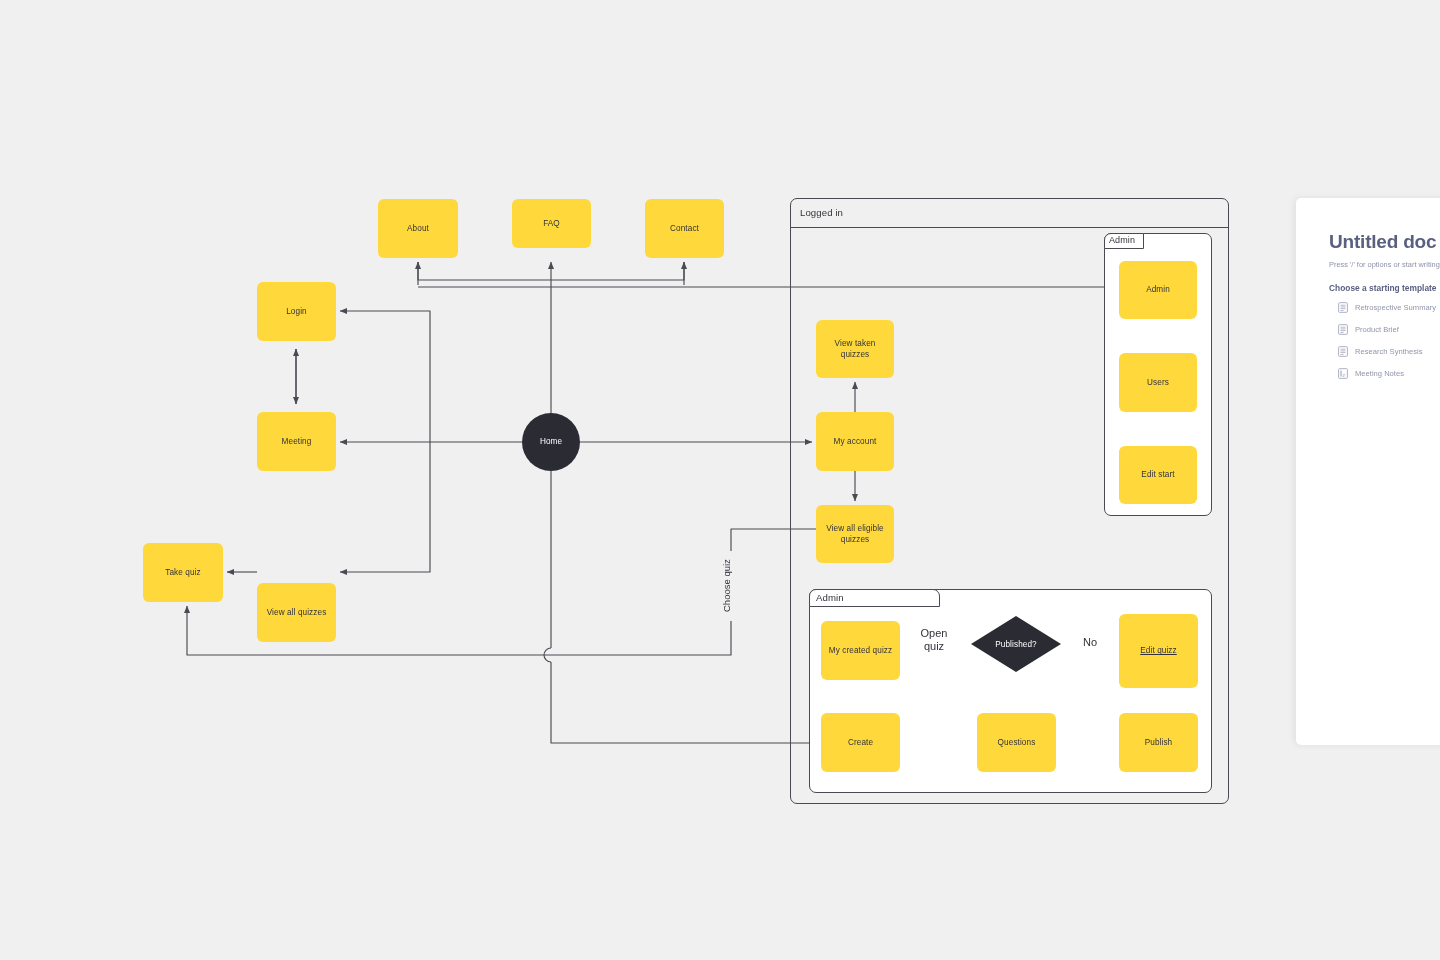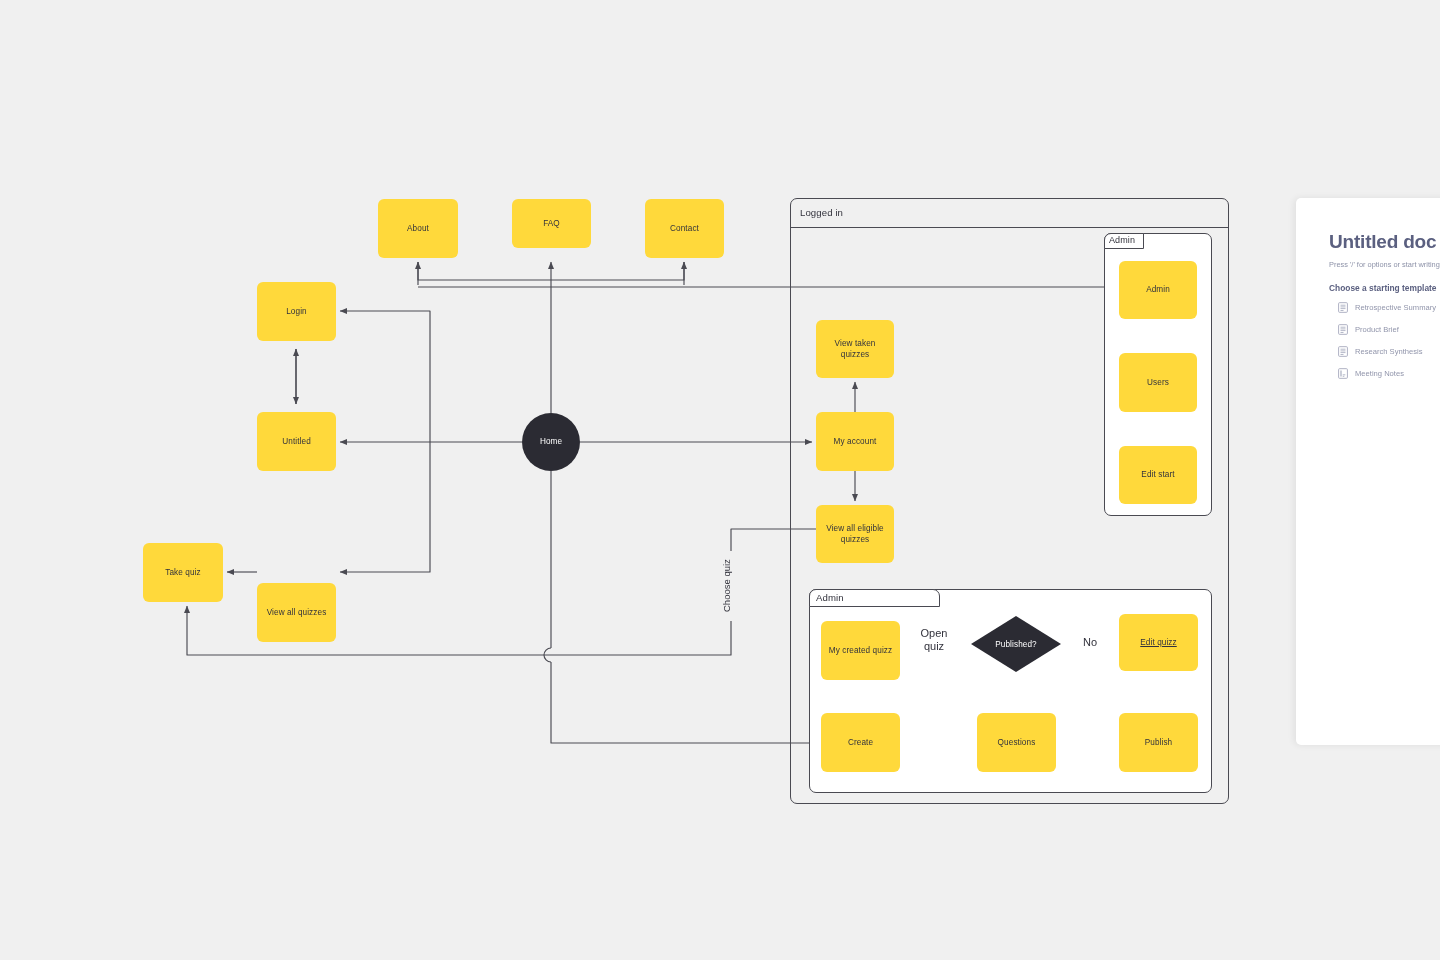--- a/index.html
+++ b/index.html
@@ -189,21 +189,21 @@
   <div class="container-title" style="left:1109px;top:235px;font-size:9px;">Admin</div>
 
   <div class="container" style="left:809px;top:589px;width:403px;height:204px;background:#ffffff;"></div>
   <div style="position:absolute;left:809px;top:589px;width:131px;height:18px;border:1.2px solid #4a4a52;border-top-left-radius:7px;border-top-right-radius:7px;background:#ffffff;box-sizing:border-box;"></div>
   <div class="container-title" style="left:816px;top:592px;font-size:9.6px;">Admin</div>
 
   <div class="node" style="left:378px;top:199px;width:80px;height:59px;">About</div>
   <div class="node" style="left:512px;top:199px;width:79px;height:49px;">FAQ</div>
   <div class="node" style="left:645px;top:199px;width:79px;height:59px;">Contact</div>
   <div class="node" style="left:257px;top:282px;width:79px;height:59px;">Login</div>
-  <div class="node" style="left:257px;top:412px;width:79px;height:59px;">Untitled</div>
+  <div class="node" style="left:257px;top:412px;width:79px;height:59px;">Meeting</div>
   <div class="node" style="left:143px;top:543px;width:80px;height:59px;">Take quiz</div>
   <div class="node" style="left:257px;top:543px;width:79px;height:59px;margin-top:40px;">View all quizzes</div>
 
   <div class="node circle dark" style="left:522px;top:413px;width:58px;height:58px;">Home</div>
 
   <div class="node" style="left:816px;top:320px;width:78px;height:58px;">View taken quizzes</div>
   <div class="node" style="left:816px;top:412px;width:78px;height:59px;">My account</div>
   <div class="node" style="left:816px;top:505px;width:78px;height:58px;">View all eligible quizzes</div>
 
   <div class="node" style="left:1119px;top:261px;width:78px;height:58px;">Admin</div>
@@ -212,21 +212,21 @@
 
   <div class="node" style="left:821px;top:614px;width:79px;height:59px;margin-top:7px;">My created quizz</div>
 
   <div class="diamond-wrap" style="left:970px;top:615px;width:92px;height:58px;">
     <svg width="92" height="58" viewBox="0 0 92 58" xmlns="http://www.w3.org/2000/svg">
       <path d="M46,1 L91,29 L46,57 L1,29 Z" fill="#2b2b33"></path>
     </svg>
     <div class="diamond-label">Published?</div>
   </div>
 
-  <div class="node" style="left:1119px;top:614px;width:79px;height:57px;text-decoration:underline;">Edit quizz</div>
+  <div class="node" style="left:1119px;top:614px;width:79px;height:74px;text-decoration:underline;">Edit quizz</div>
   <div class="node" style="left:821px;top:713px;width:79px;height:59px;">Create</div>
   <div class="node" style="left:977px;top:713px;width:79px;height:59px;">Questions</div>
   <div class="node" style="left:1119px;top:713px;width:79px;height:59px;">Publish</div>
 
   <div class="edge-label" style="left:912px;top:627px;width:40px;background:#ffffff;">Open
 quiz</div>
   <div class="edge-label" style="left:1078px;top:636px;width:20px;background:#ffffff;">No</div>
   <div class="edge-label vert" style="left:722px;top:551px;height:66px;">Choose quiz</div>
 
 </div>

